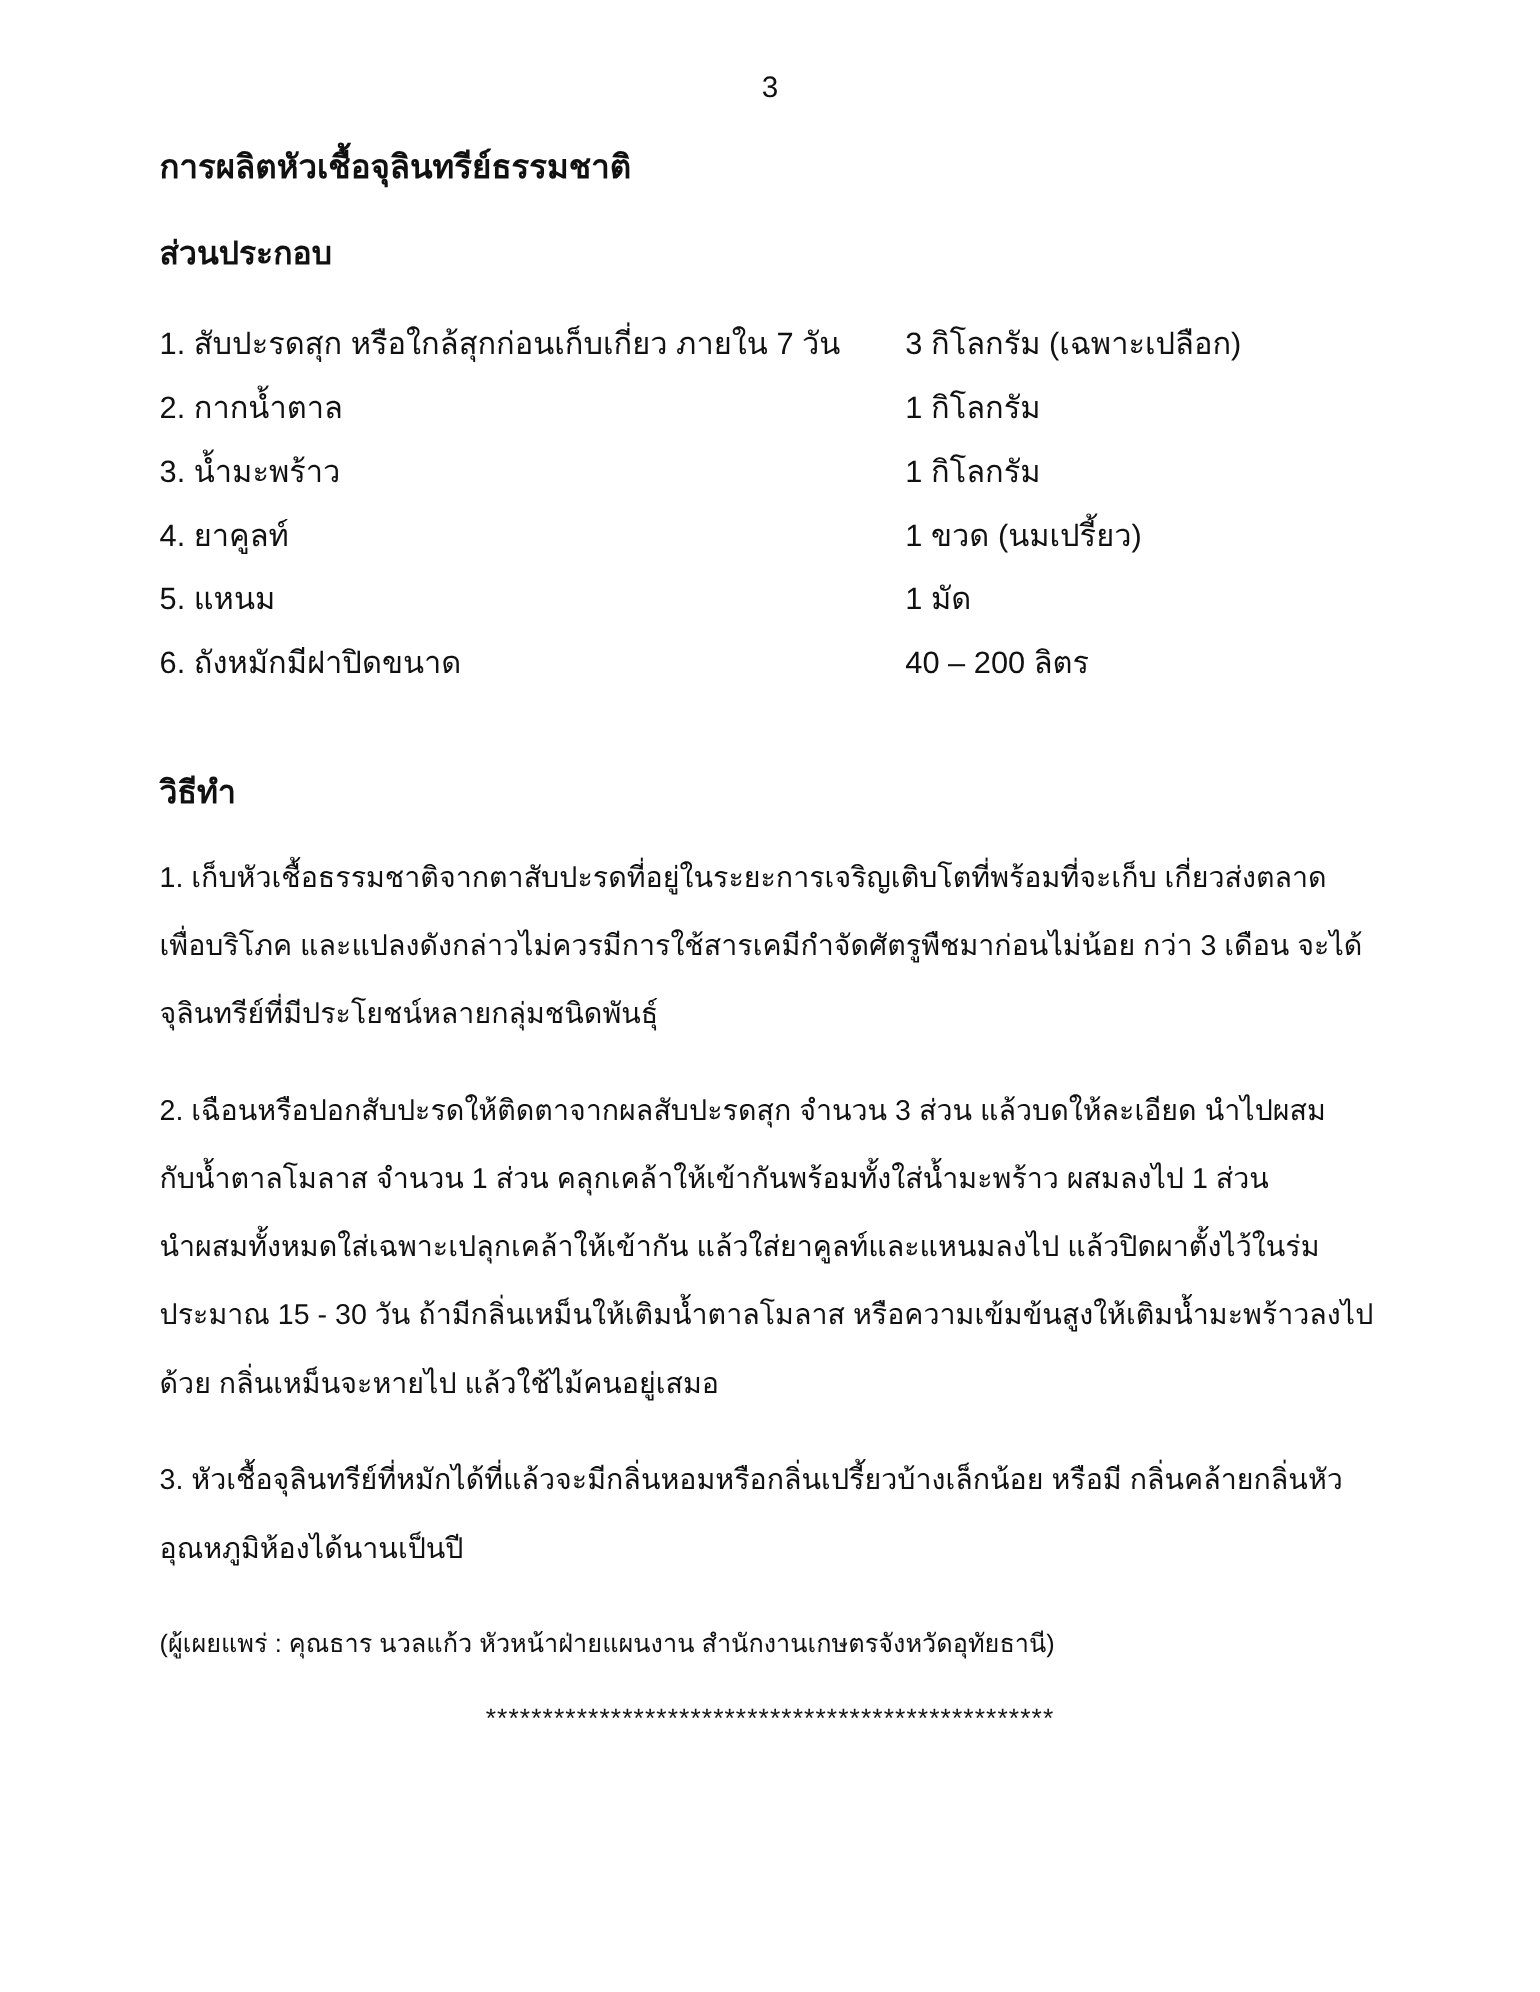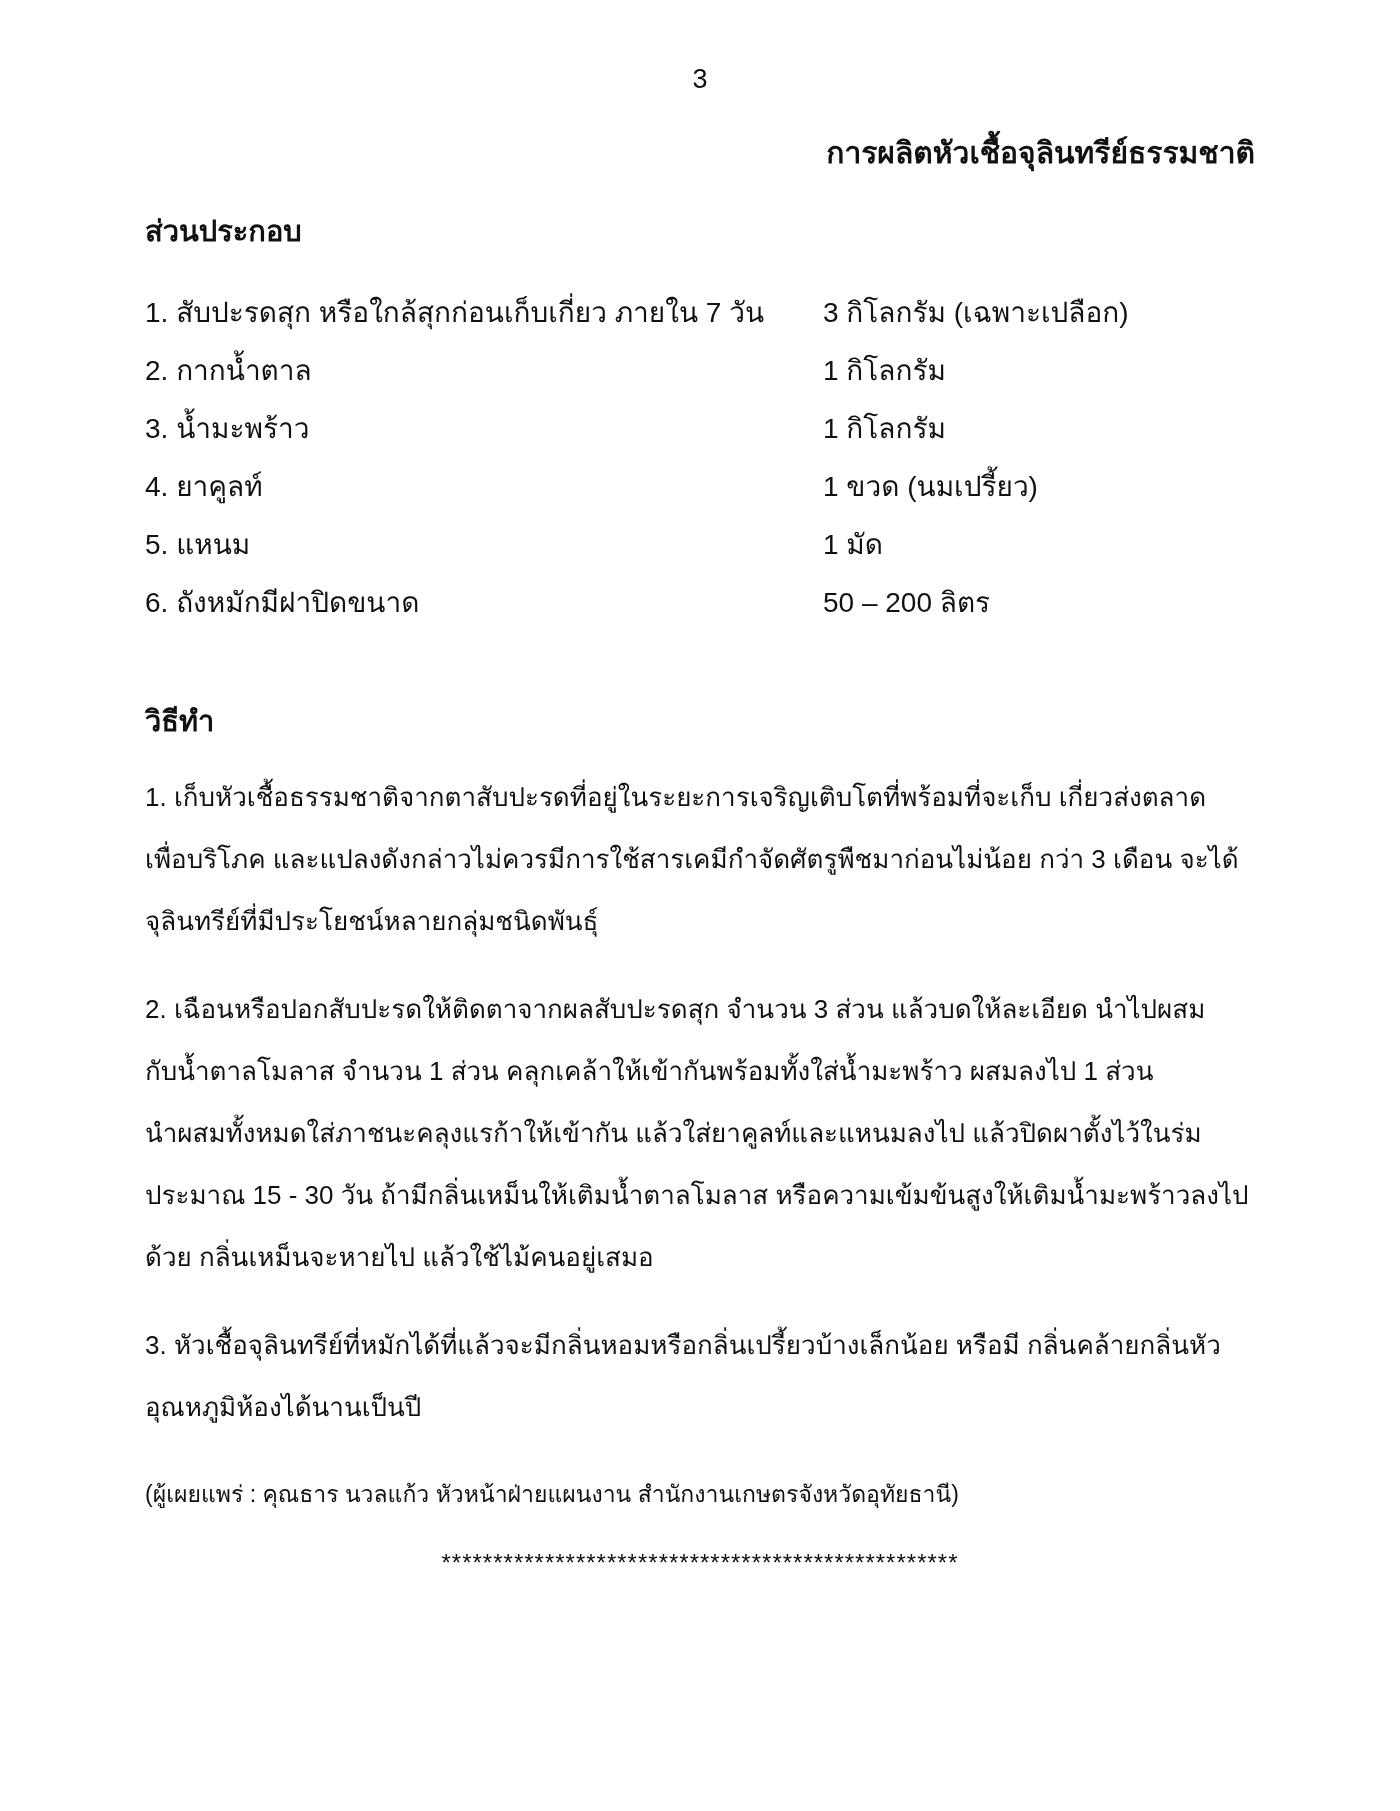--- a/index.html
+++ b/index.html
@@ -17,21 +17,21 @@
     padding: 62px 145px 0 145px;
     background: #ffffff;
   }
   .page-number {
     text-align: center;
     font-size: 27px;
     line-height: 34px;
   }
   .doc-title {
     margin-top: 38px;
-    text-align: right;
+    text-align: left;
     font-weight: bold;
     font-size: 30px;
     line-height: 38px;
   }
   .section-heading {
     margin-top: 40px;
     font-weight: bold;
     font-size: 29px;
     line-height: 38px;
     text-underline-offset: 6px;
@@ -96,36 +96,36 @@
     <div class="ing-row">
       <div class="ing-name">4. ยาคูลท์</div>
       <div class="ing-amount">1 ขวด (นมเปรี้ยว)</div>
     </div>
     <div class="ing-row">
       <div class="ing-name">5. แหนม</div>
       <div class="ing-amount">1 มัด</div>
     </div>
     <div class="ing-row">
       <div class="ing-name">6. ถังหมักมีฝาปิดขนาด</div>
-      <div class="ing-amount">50 – 200 ลิตร</div>
+      <div class="ing-amount">40 – 200 ลิตร</div>
     </div>
   </div>
 
   <div class="section-heading method-heading">วิธีทำ</div>
 
   <div class="paragraph">
     <div class="line">1. เก็บหัวเชื้อธรรมชาติจากตาสับปะรดที่อยู่ในระยะการเจริญเติบโตที่พร้อมที่จะเก็บ เกี่ยวส่งตลาด</div>
     <div class="line">เพื่อบริโภค และแปลงดังกล่าวไม่ควรมีการใช้สารเคมีกำจัดศัตรูพืชมาก่อนไม่น้อย กว่า 3 เดือน จะได้</div>
     <div class="line">จุลินทรีย์ที่มีประโยชน์หลายกลุ่มชนิดพันธุ์</div>
   </div>
 
   <div class="paragraph">
     <div class="line">2. เฉือนหรือปอกสับปะรดให้ติดตาจากผลสับปะรดสุก จำนวน 3 ส่วน แล้วบดให้ละเอียด นำไปผสม</div>
     <div class="line">กับน้ำตาลโมลาส จำนวน 1 ส่วน คลุกเคล้าให้เข้ากันพร้อมทั้งใส่น้ำมะพร้าว ผสมลงไป 1 ส่วน</div>
-    <div class="line">นำผสมทั้งหมดใส่ภาชนะคลุงแรก้าให้เข้ากัน แล้วใส่ยาคูลท์และแหนมลงไป แล้วปิดผาตั้งไว้ในร่ม</div>
+    <div class="line">นำผสมทั้งหมดใส่เฉพาะเปลุกเคล้าให้เข้ากัน แล้วใส่ยาคูลท์และแหนมลงไป แล้วปิดผาตั้งไว้ในร่ม</div>
     <div class="line">ประมาณ 15 - 30 วัน ถ้ามีกลิ่นเหม็นให้เติมน้ำตาลโมลาส หรือความเข้มข้นสูงให้เติมน้ำมะพร้าวลงไป</div>
     <div class="line">ด้วย กลิ่นเหม็นจะหายไป แล้วใช้ไม้คนอยู่เสมอ</div>
   </div>
 
   <div class="paragraph">
     <div class="line">3. หัวเชื้อจุลินทรีย์ที่หมักได้ที่แล้วจะมีกลิ่นหอมหรือกลิ่นเปรี้ยวบ้างเล็กน้อย หรือมี กลิ่นคล้ายกลิ่นหัว</div>
     <div class="line">อุณหภูมิห้องได้นานเป็นปี</div>
   </div>
 
   <div class="publisher-note">(ผู้เผยแพร่ : คุณธาร นวลแก้ว หัวหน้าฝ่ายแผนงาน สำนักงานเกษตรจังหวัดอุทัยธานี)</div>

